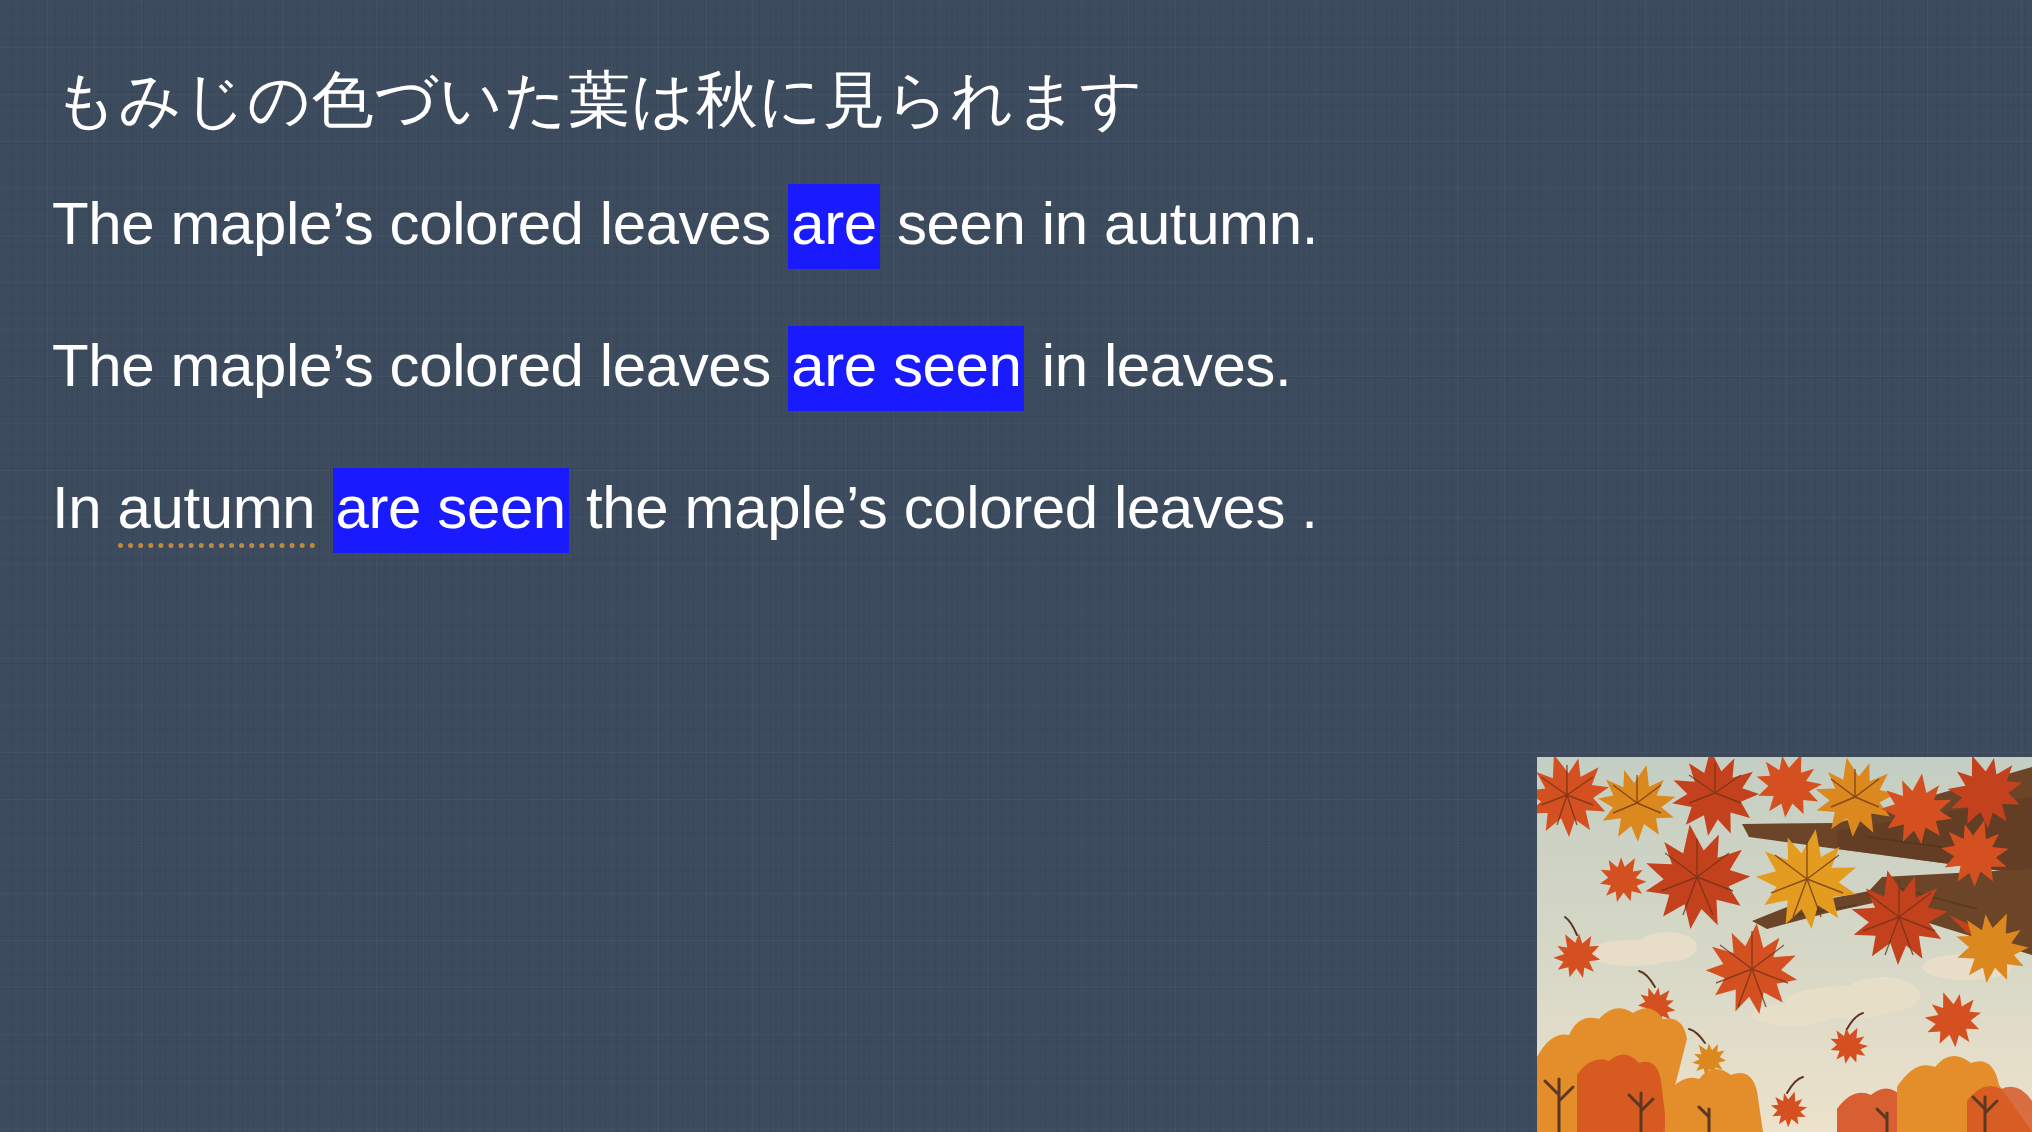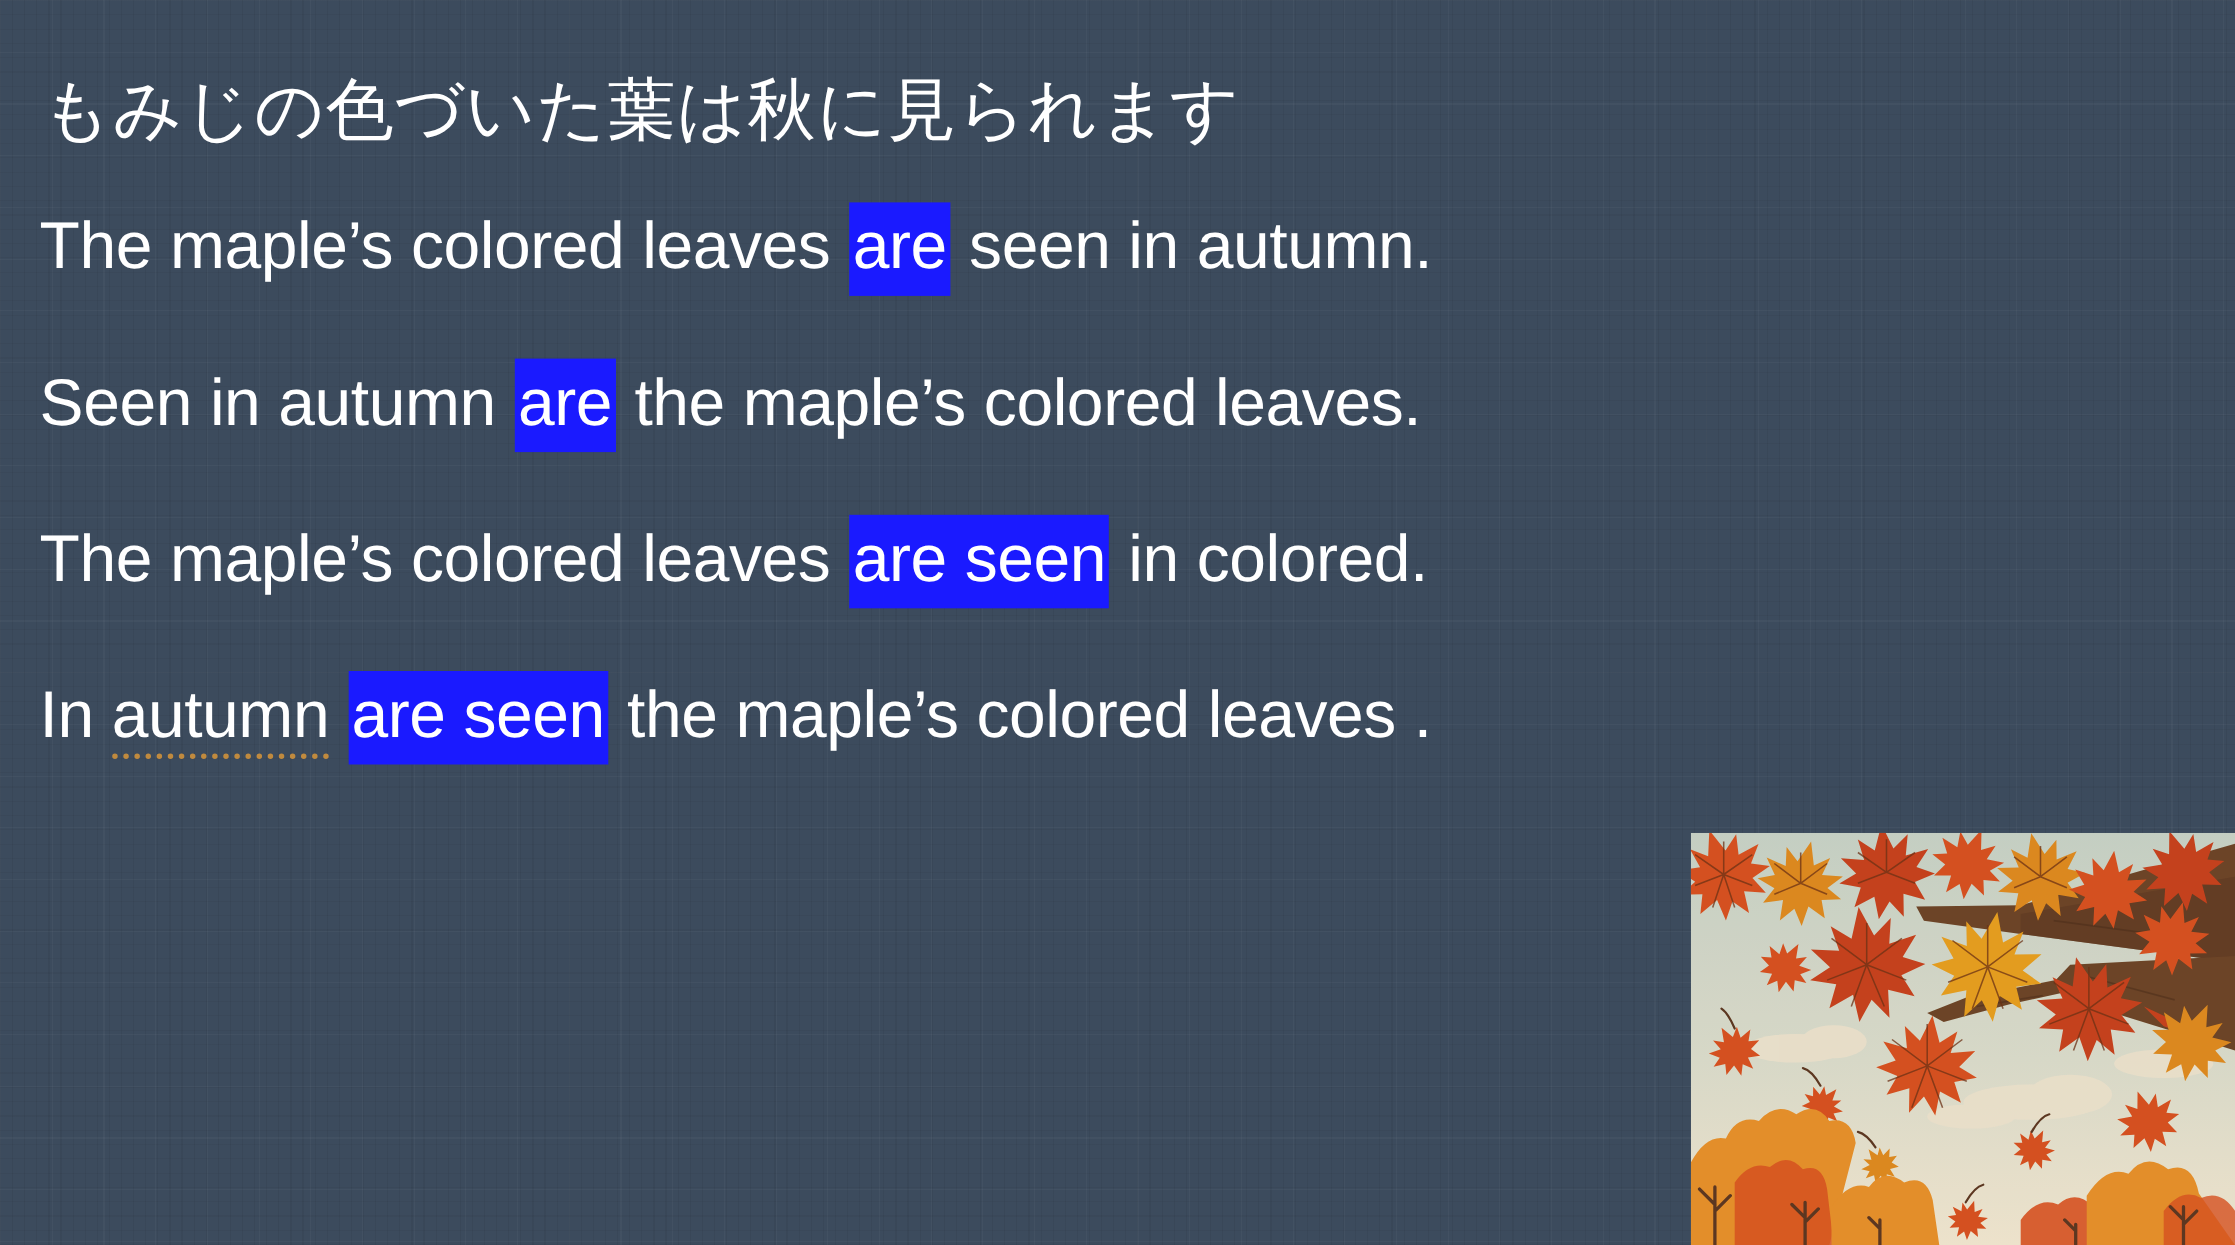--- a/index.html
+++ b/index.html
@@ -29,21 +29,21 @@
       repeating-linear-gradient(to right,
         rgba(0,0,0,0.05) 0px, rgba(0,0,0,0.05) 1px,
         rgba(0,0,0,0) 1px, rgba(0,0,0,0) 11px),
       repeating-linear-gradient(to bottom,
         rgba(0,0,0,0.04) 0px, rgba(0,0,0,0.04) 1px,
         rgba(0,0,0,0) 1px, rgba(0,0,0,0) 13px);
     pointer-events: none;
   }
   #text-block {
     position: absolute;
-    left: 36px;
+    left: 52px;
     top: 52px;
     width: 1900px;
   }
   .line {
     color: #ffffff;
     white-space: nowrap;
   }
   .line-jp {
     font-family: "DejaVu Sans", sans-serif;
     font-size: 62px;
@@ -93,26 +93,23 @@
   <div id="grid-overlay"></div>
 
   <div id="text-block">
 
     <div class="line line-jp">もみじの色づいた葉は秋に見られます</div>
 
     <div class="line line-en" style="margin-top:28px;">
       <span>The maple’s colored leaves </span><span class="hl">are</span><span> seen in autumn.</span>
     </div>
 
+
     <div class="line line-en">
-      <span>Seen in autumn </span><span class="hl">are</span><span> the maple’s colored leaves.</span>
-    </div>
-
-    <div class="line line-en">
-      <span>The maple’s colored leaves </span><span class="hl">are seen</span><span> in colored.</span>
+      <span>The maple’s colored leaves </span><span class="hl">are seen</span><span> in leaves.</span>
     </div>
 
     <div class="line line-en">
       <span>In </span><span class="dotted-underline">autumn</span><span> </span><span class="hl">are seen</span><span> the maple’s colored leaves .</span>
     </div>
 
   </div>
 
   <div id="autumn-illustration">
     <svg width="495" height="375" viewBox="0 0 495 375" xmlns="http://www.w3.org/2000/svg">

